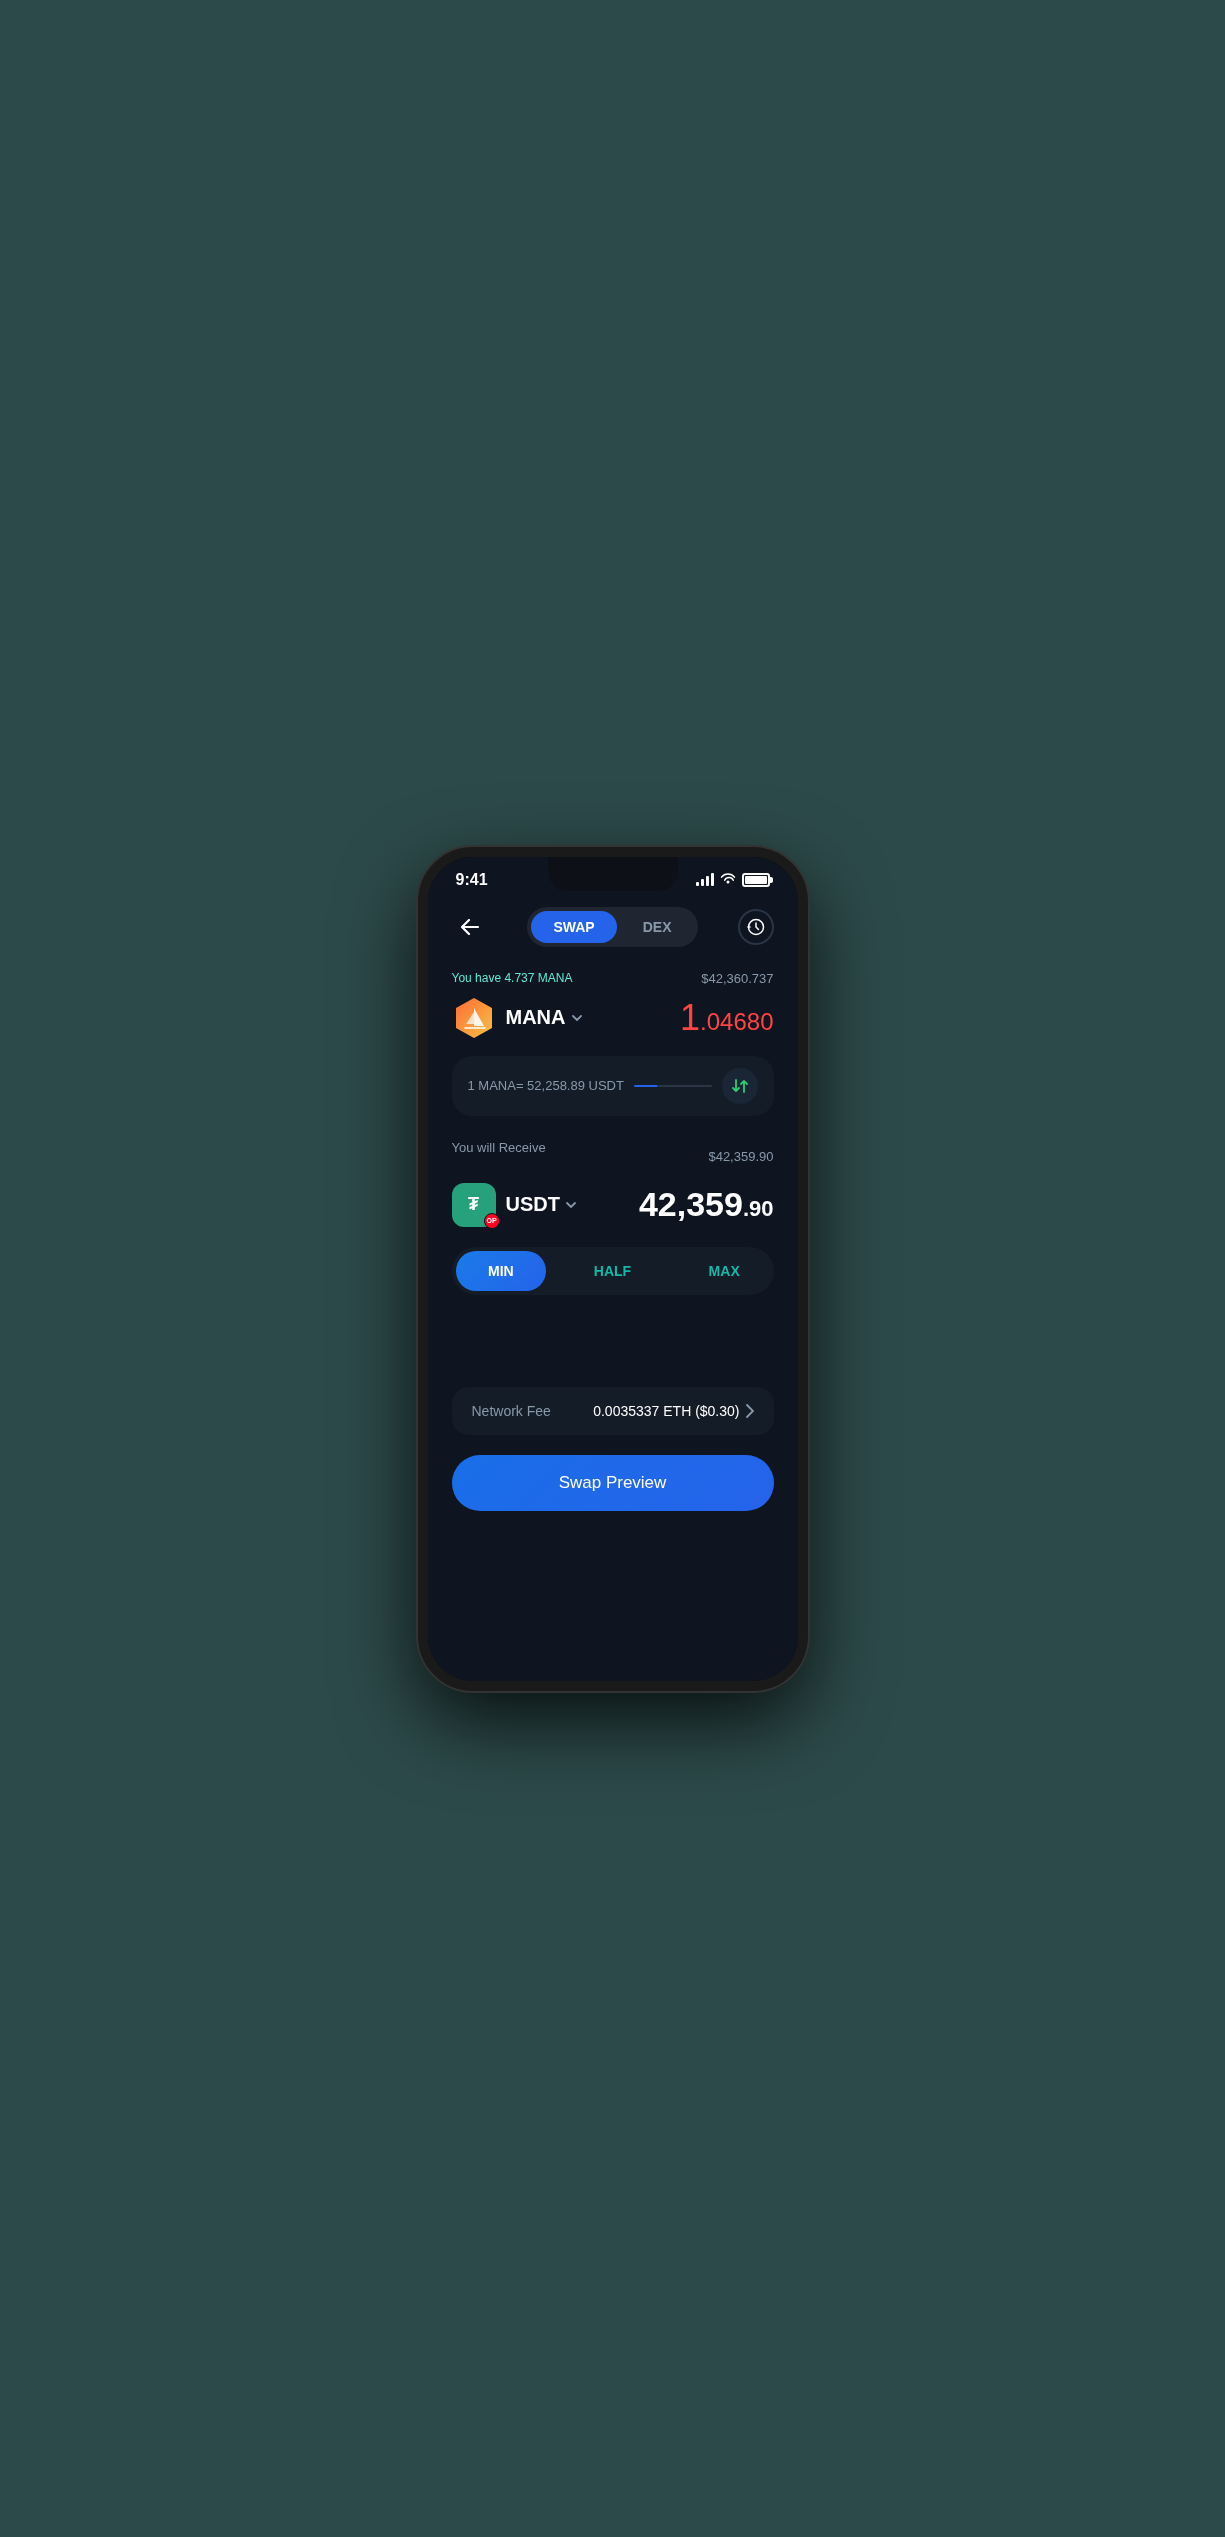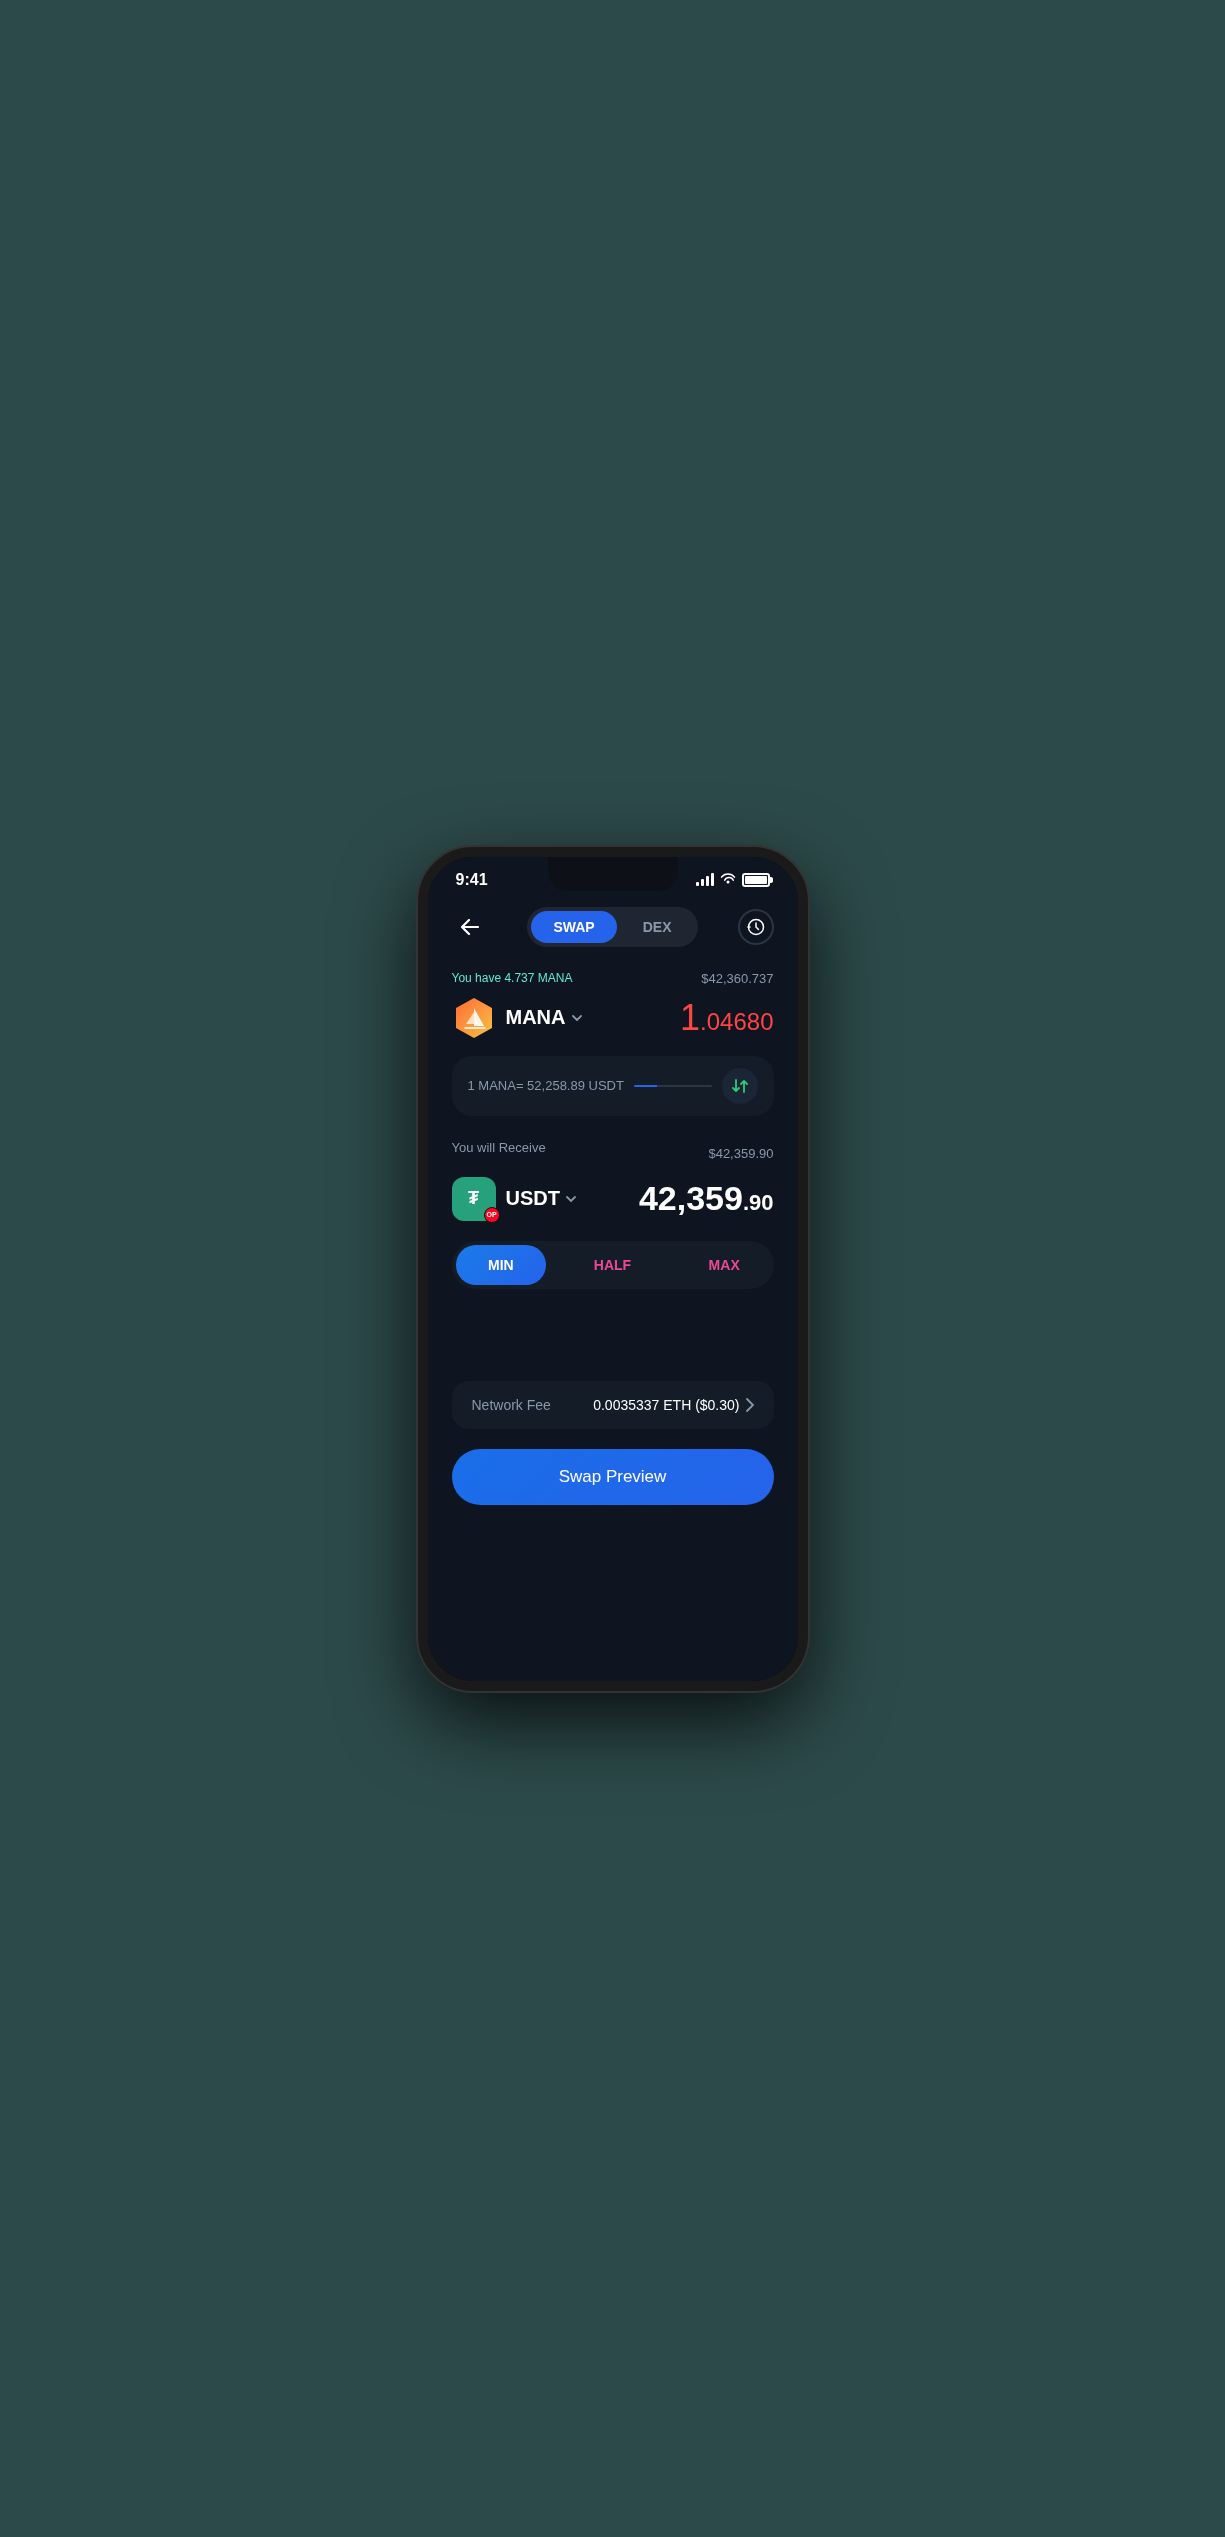--- a/index.html
+++ b/index.html
@@ -253,21 +253,21 @@
       justify-content: center;
       cursor: pointer;
       color: #2ecc71;
       font-size: 16px;
     }
 
     
     .receive-label {
       color: #8899aa;
       font-size: 13px;
-      margin-bottom: 12px;
+      margin-bottom: 18px;
     }
 
     
     .usdt-logo-wrapper {
       position: relative;
       width: 44px;
       height: 44px;
     }
 
     .usdt-logo {
@@ -322,21 +322,21 @@
       font-weight: 600;
       cursor: pointer;
     }
 
     .amount-btn.active {
       background: linear-gradient(135deg, #1a7be8, #2563eb);
       color: white;
     }
 
     .amount-btn.inactive {
-      color: #ec4899;
+      color: #14b8a6;
       padding-left: 33px;
     }
 
     
     .spacer {
       height: 60px;
     }
 
     
     .network-fee-section {

